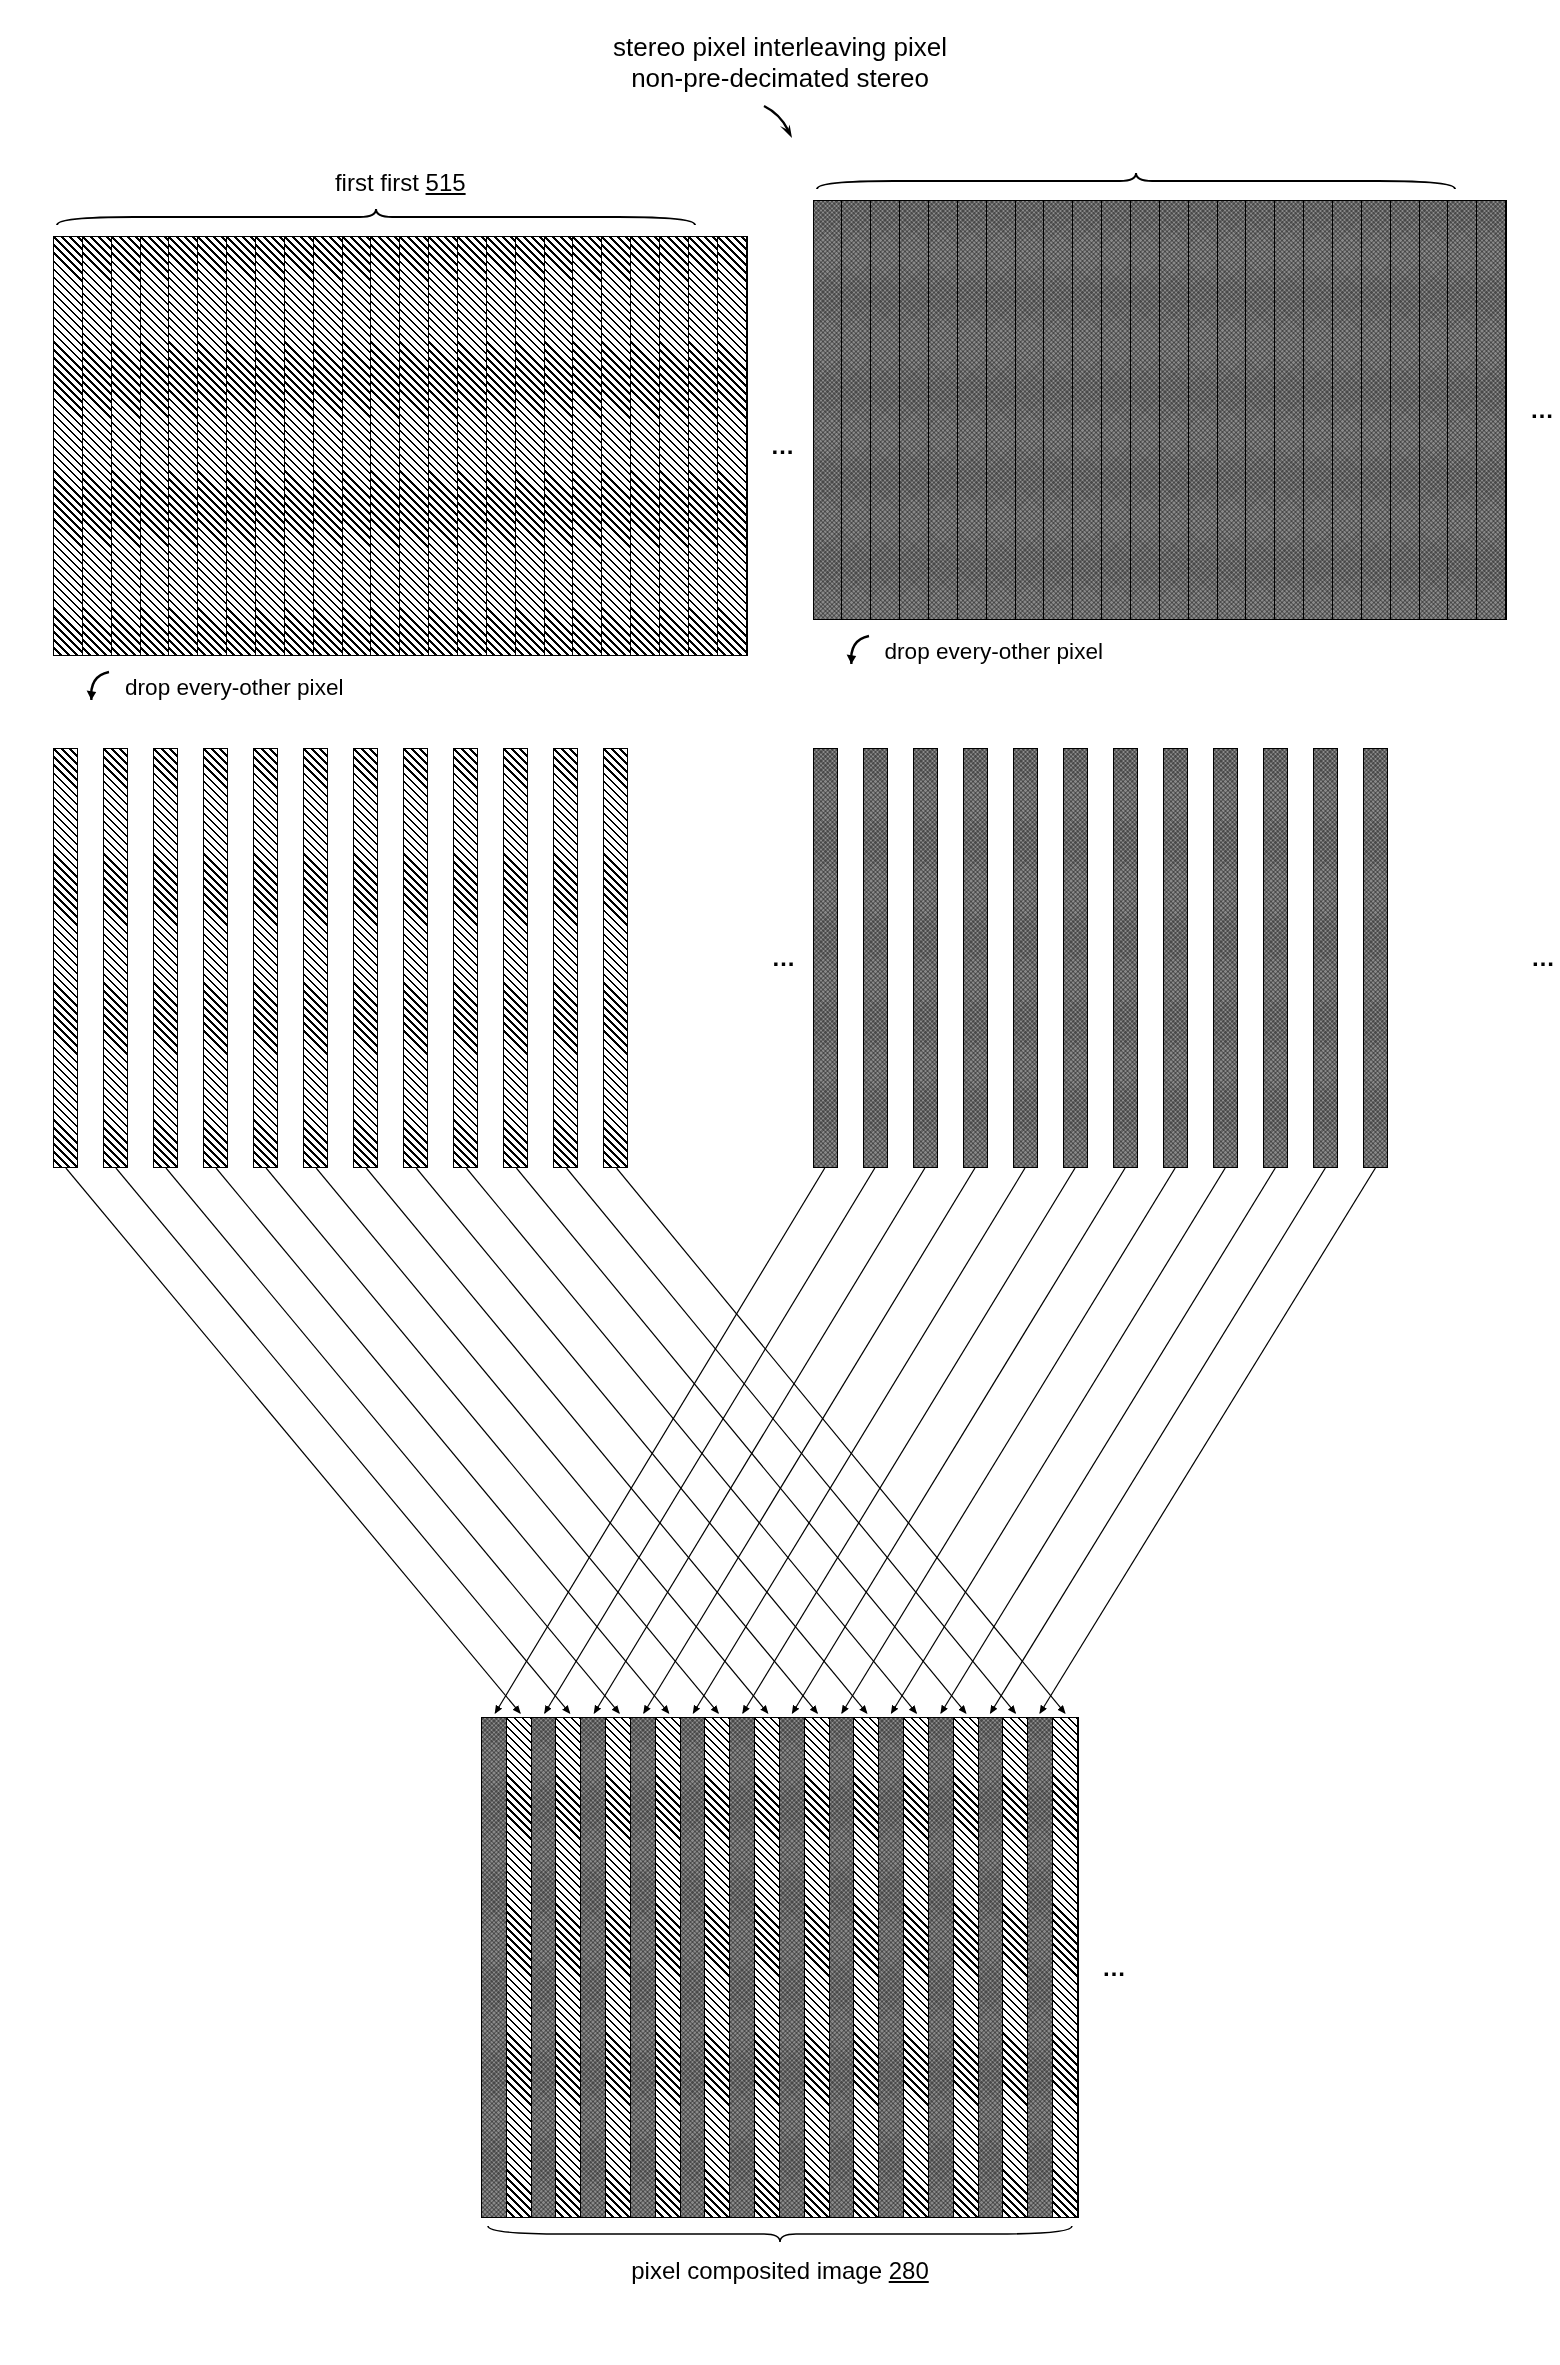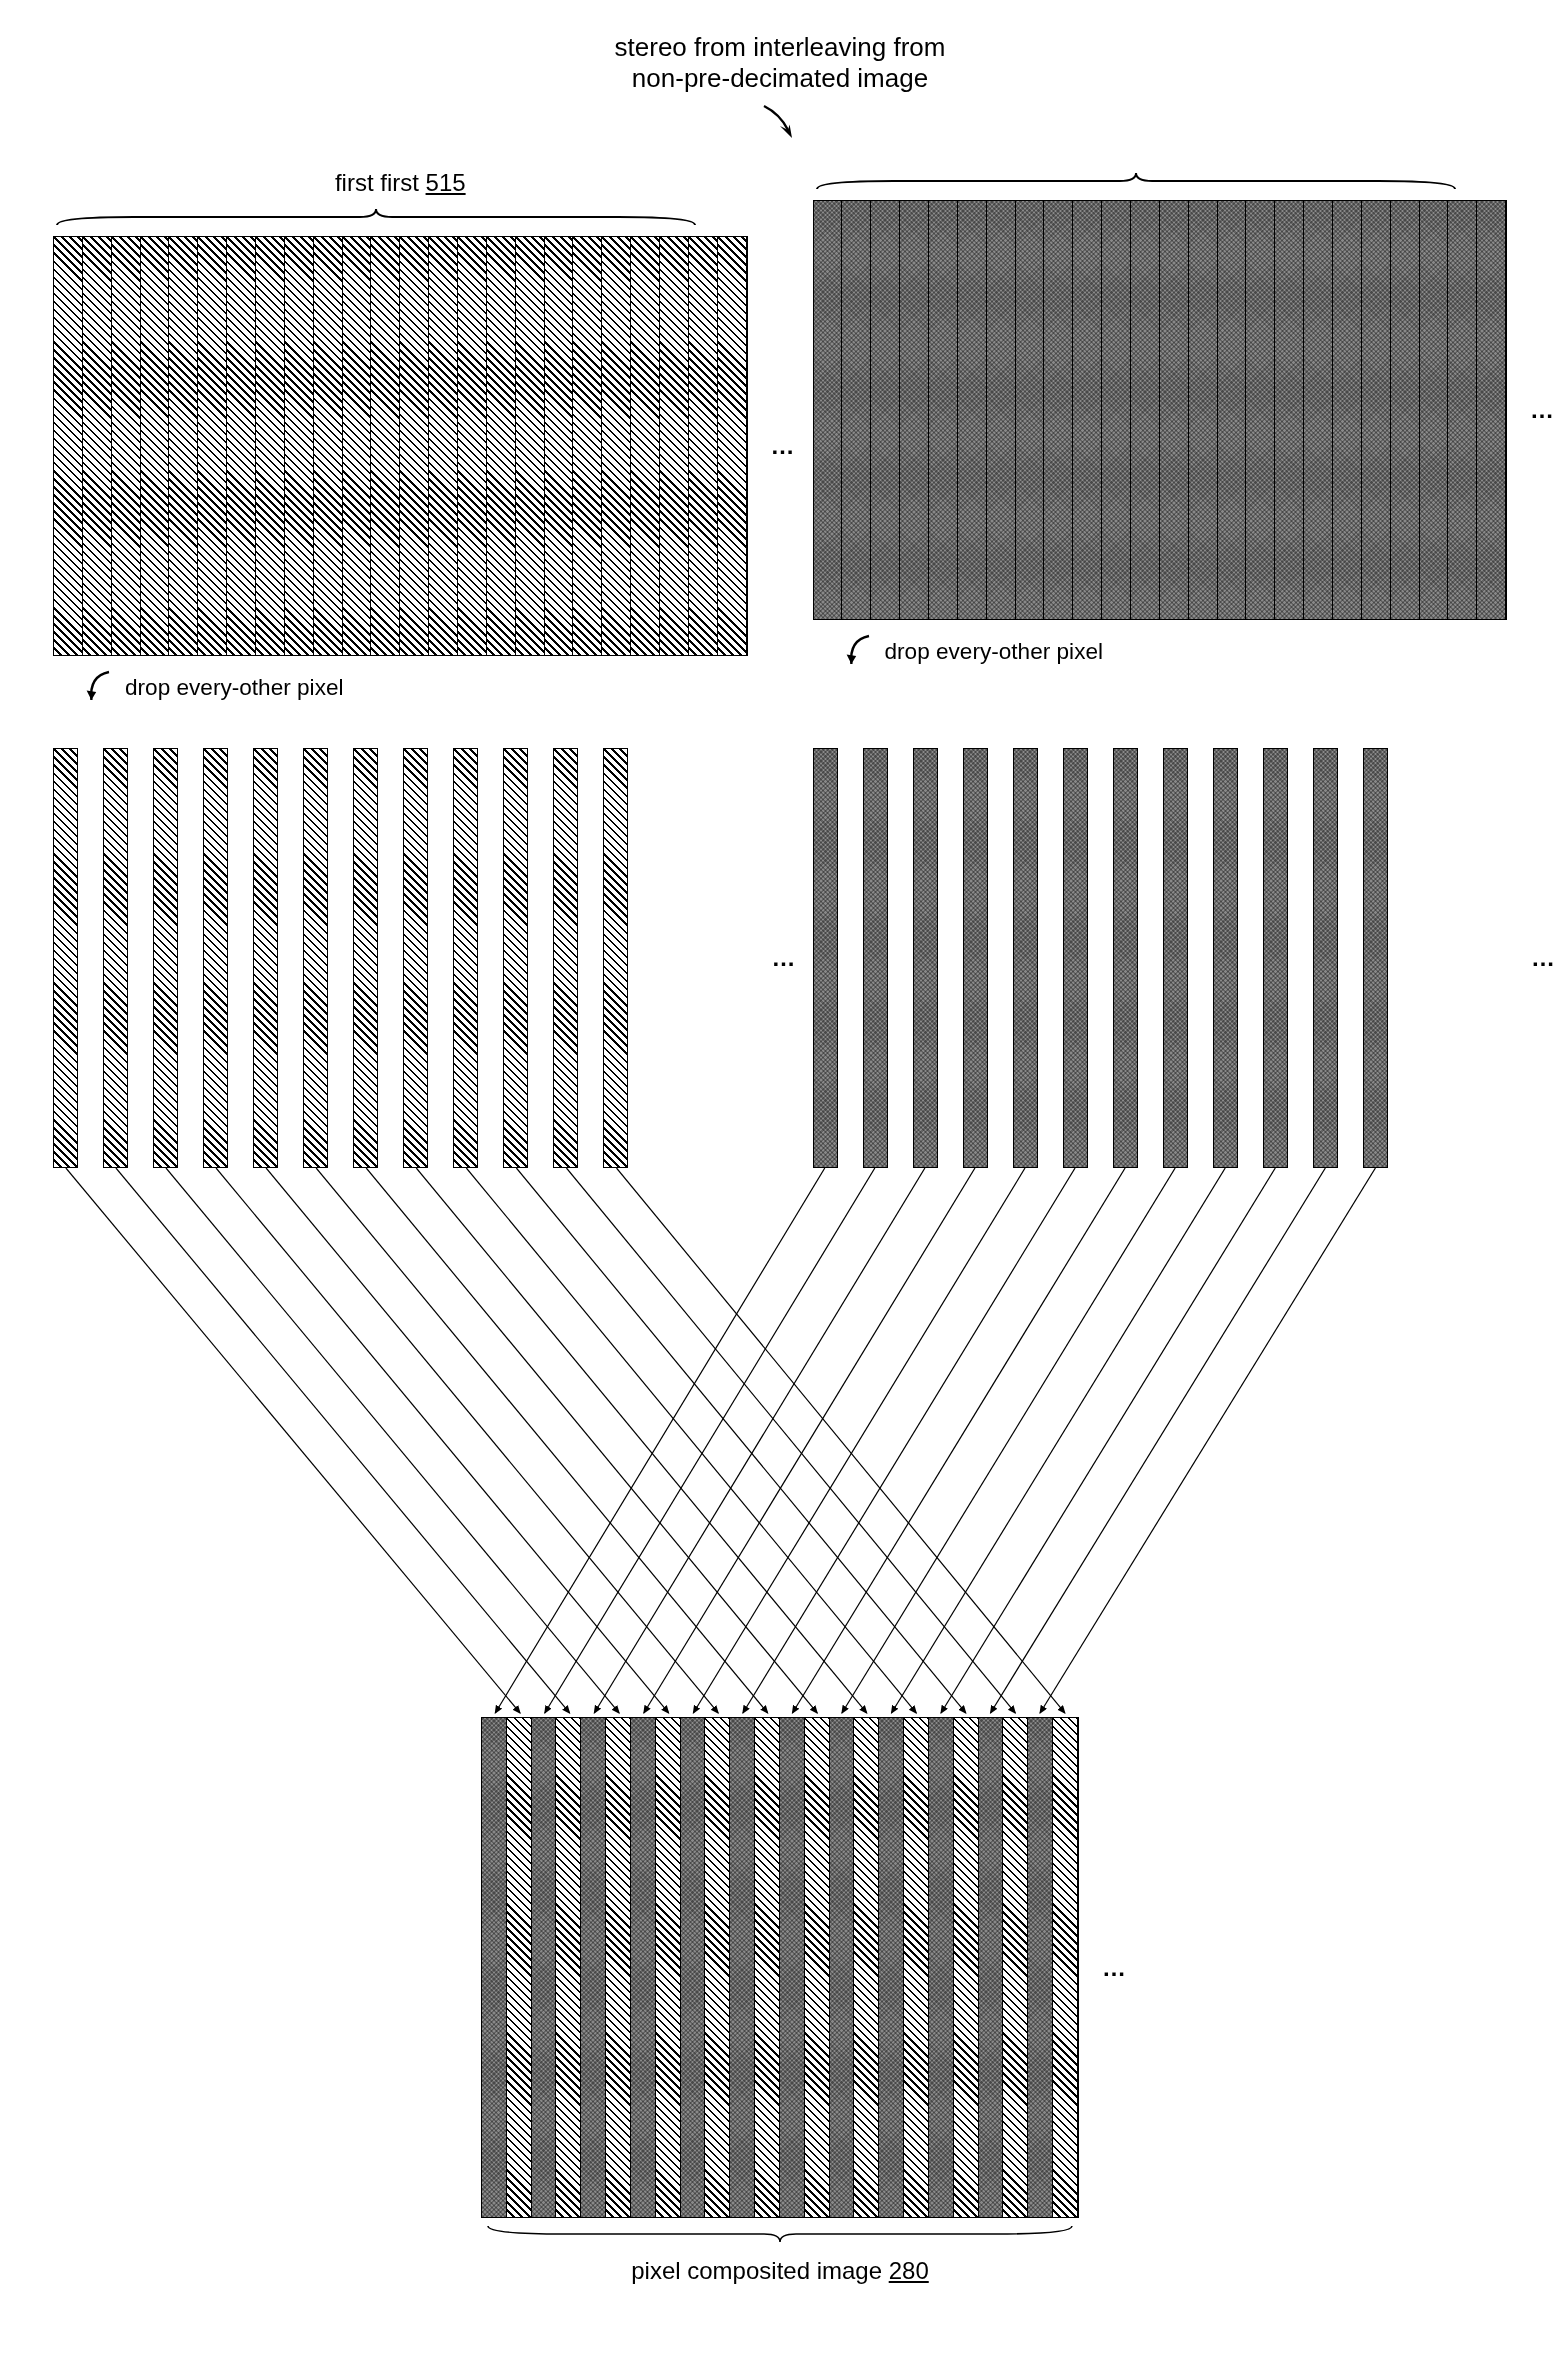--- a/index.html
+++ b/index.html
@@ -126,22 +126,22 @@
     font-size: 24px;
     margin-top: 8px;
   }
 </style>
 </head>
 <body>
 
 <div class="container">
 
   <div class="header">
-    <span>stereo from interleaving from</span><br>
-    <span>non-pre-decimated image</span>
+    <span>stereo pixel interleaving pixel</span><br>
+    <span>non-pre-decimated stereo</span>
   </div>
   <div class="header-arrow">
     <svg width="48" height="40" viewBox="0 0 60 50">
       <path d="M 10 5 Q 30 15 40 35" stroke="black" stroke-width="3" fill="none"></path>
       <polygon points="40,35 30,30 45,45 42,28" fill="black"></polygon>
     </svg>
   </div>
 
   <div class="top-row">
     <div class="image-group">

